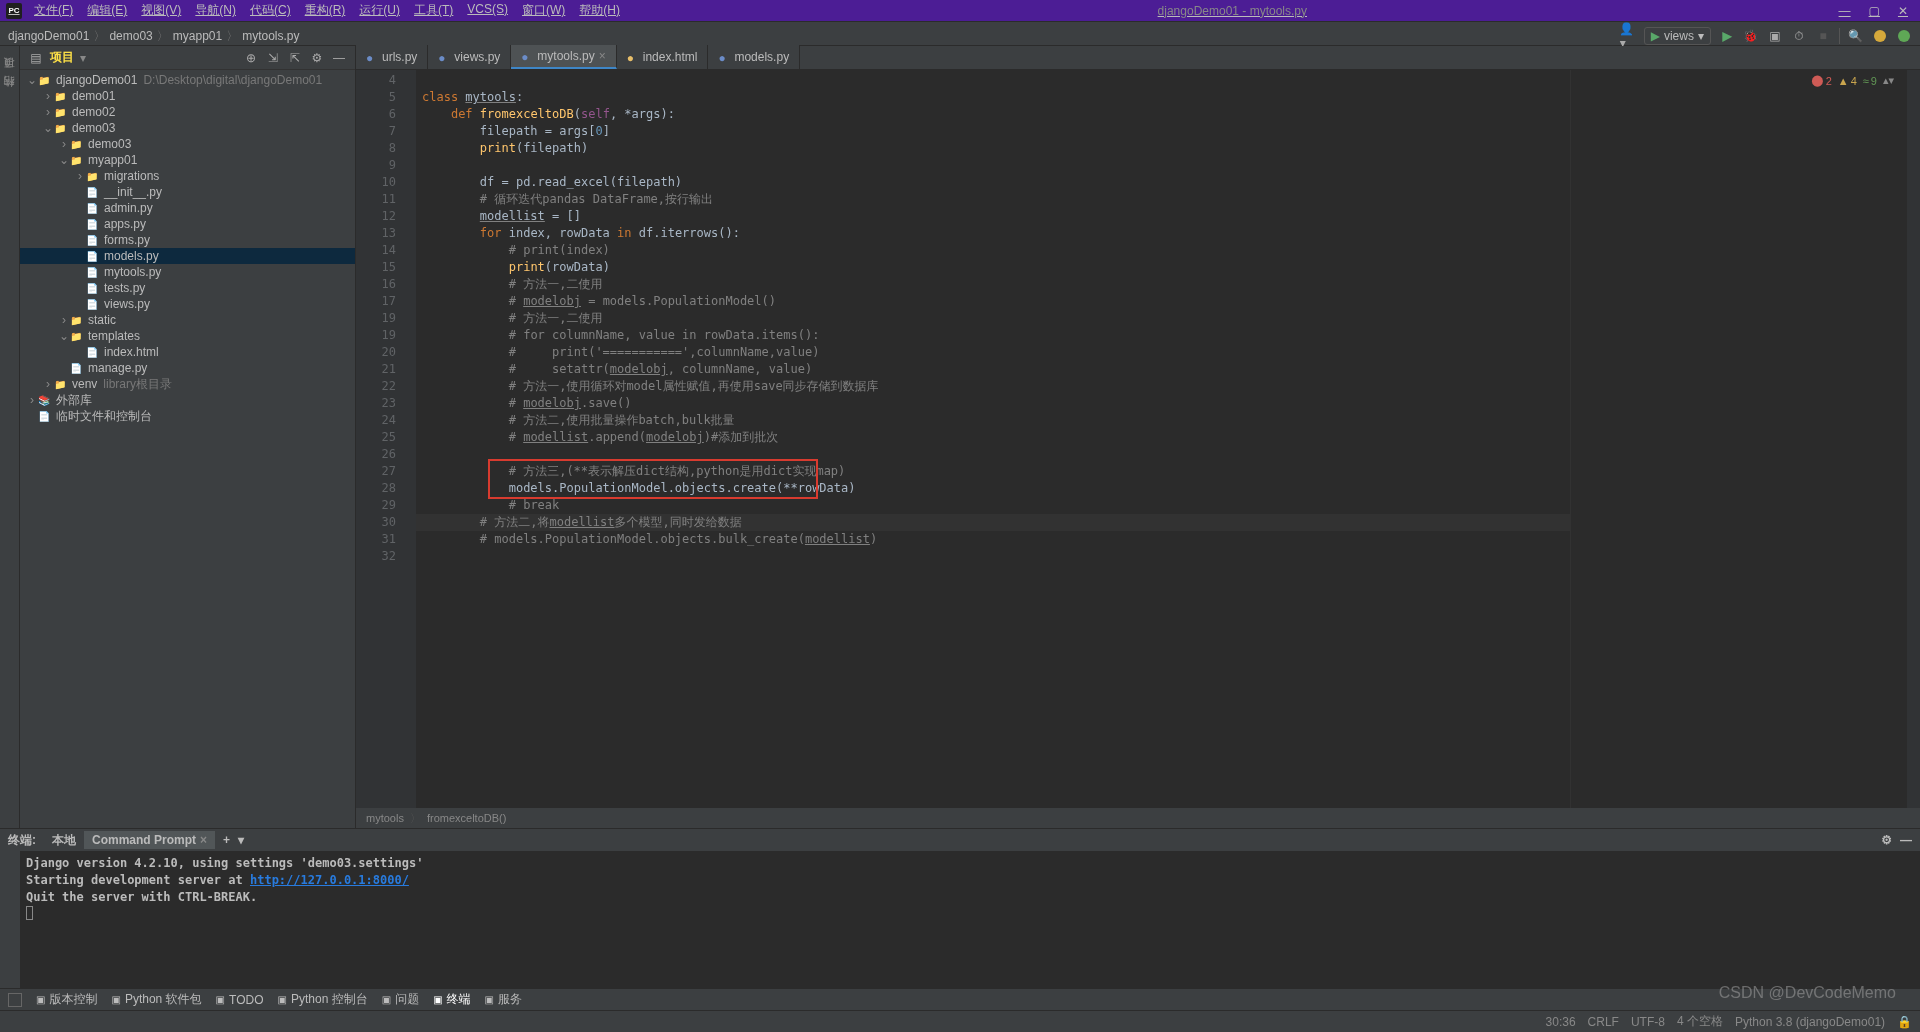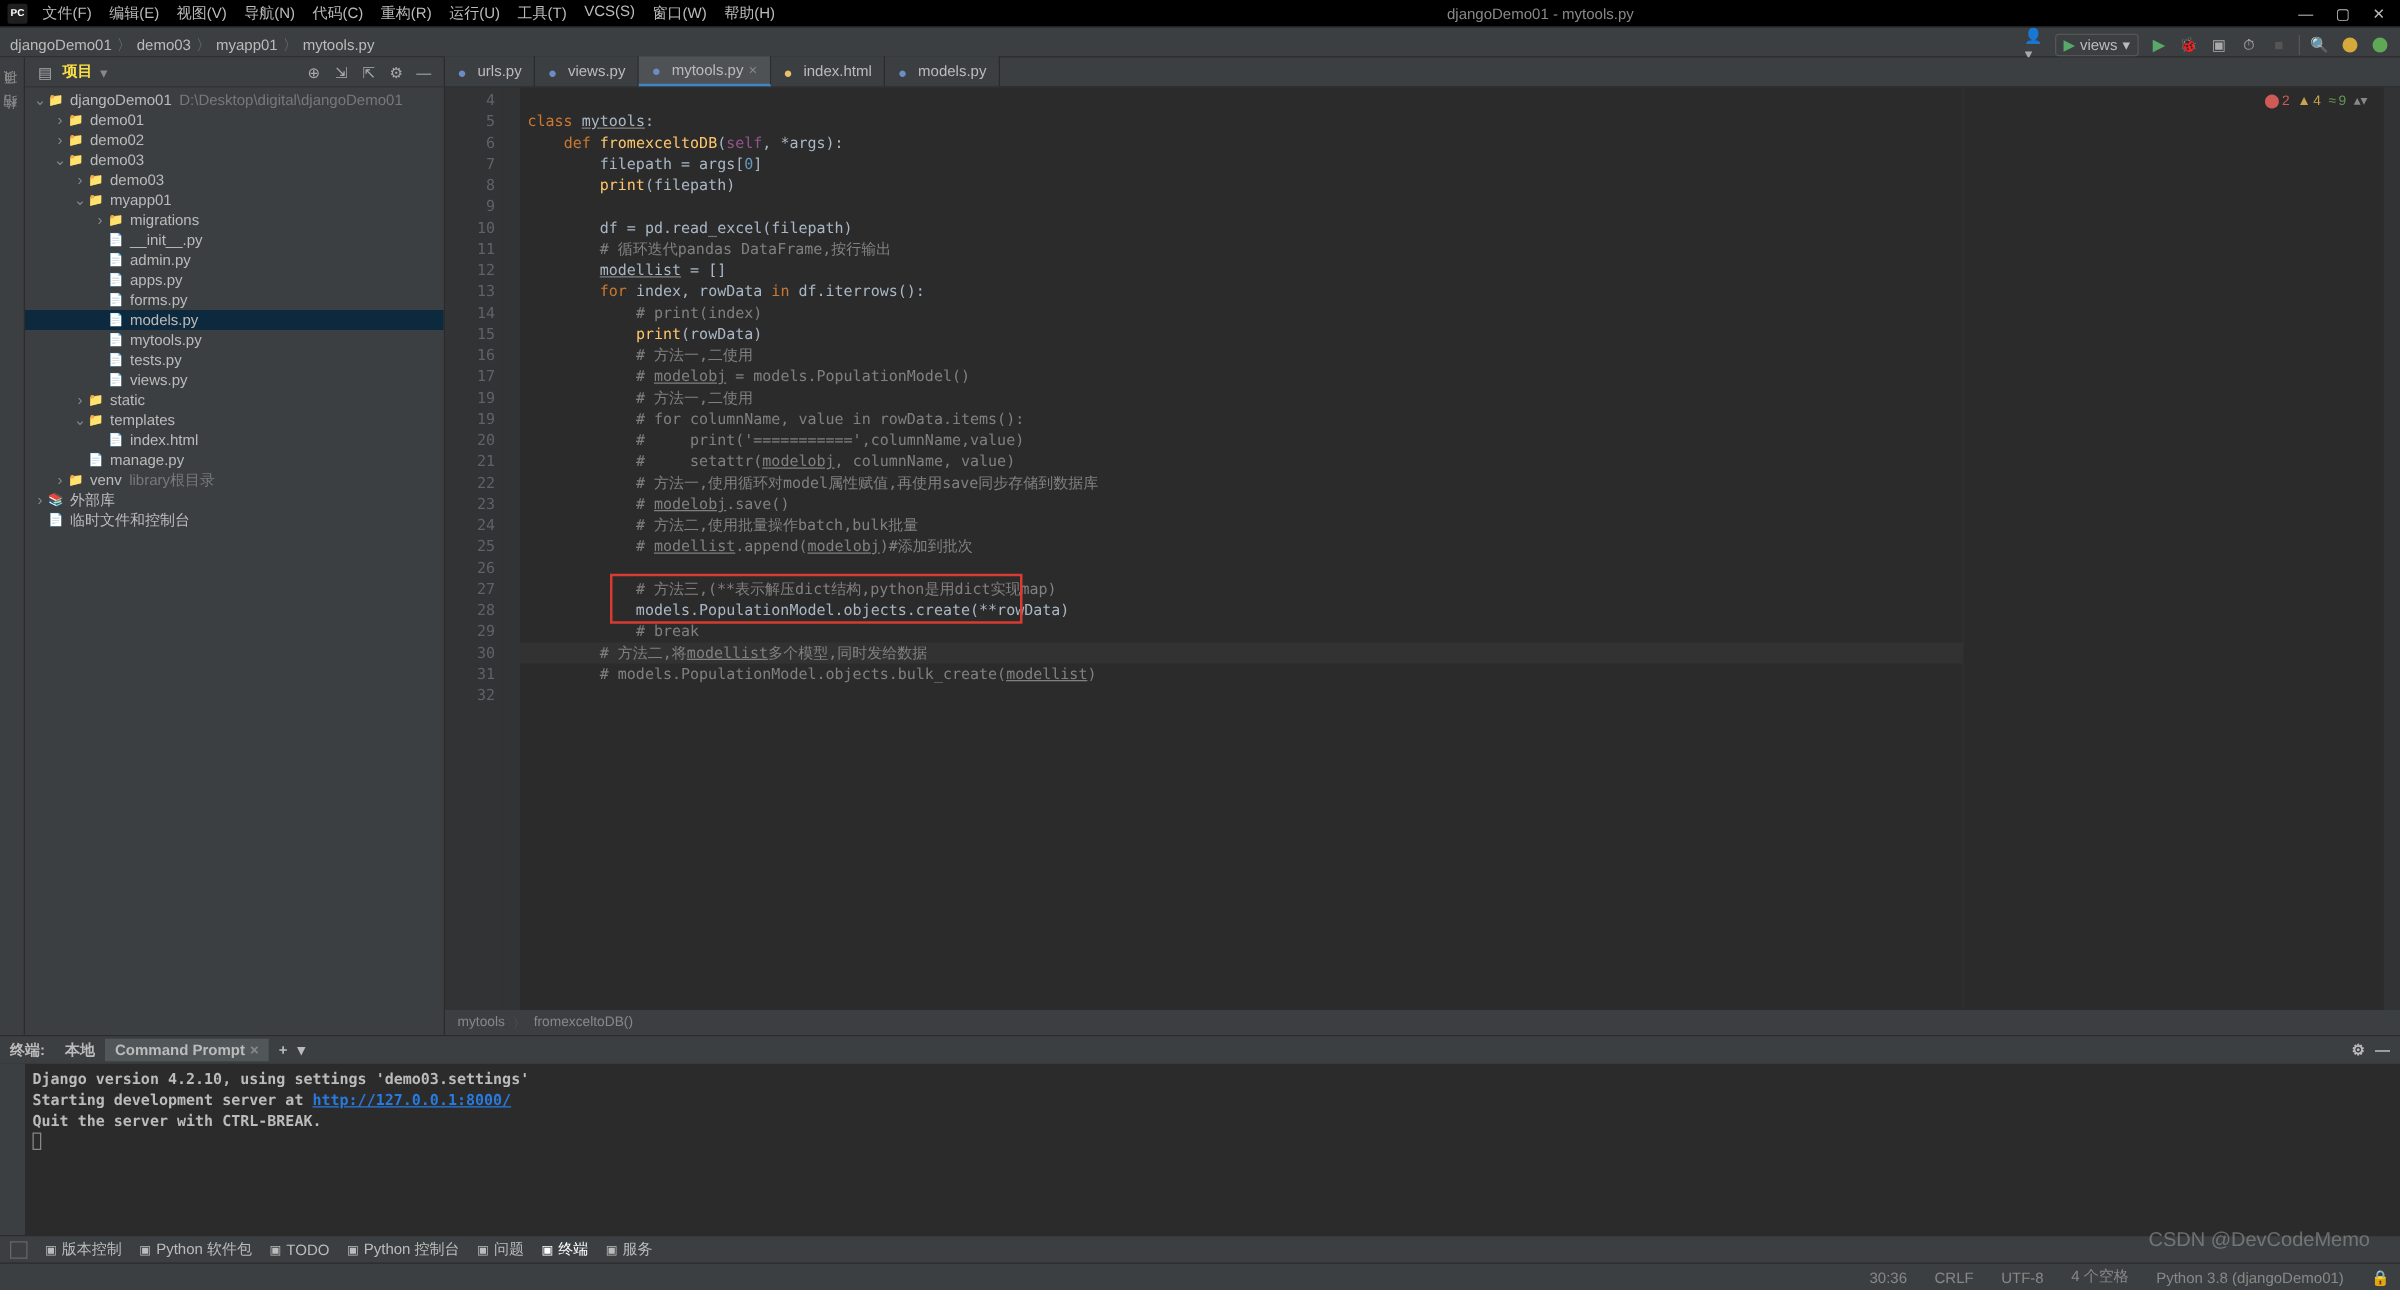--- a/index.html
+++ b/index.html
@@ -1,20 +1,20 @@
 <!DOCTYPE html>
 <html><head>
 <meta charset="utf-8">
 <style>
 * { margin:0; padding:0; box-sizing:border-box; }
 html,body { width:1920px; height:1032px; background:#2b2b2b; font-family:"Microsoft YaHei","Segoe UI",sans-serif; font-size:12px; color:#bbb; overflow:hidden; }
 .root { width:100%; height:100%; display:flex; flex-direction:column; background:#3c3f41; }
 
 
-.title-bar { height:22px; background:#000000; display:flex; align-items:center; padding:0 6px; border-bottom:1px solid #2b2b2b; }
+.title-bar { height:22px; background:#4c1d95; display:flex; align-items:center; padding:0 6px; border-bottom:1px solid #2b2b2b;text-decoration:underline; }
 .app-icon { width:16px; height:16px; background:#1f1f1f; border-radius:2px; display:flex; align-items:center; justify-content:center; font-size:8px; color:#fff; margin-right:6px; font-weight:bold; }
 .menu-bar { display:flex; gap:2px; }
 .menu-item { padding:2px 6px; color:#bbbbbb; cursor:pointer; }
 .title-center { flex:1; text-align:center; color:#888; }
 .win-controls { display:flex; gap:18px; color:#bbb; padding-right:6px; }
 
 
 .nav-row { height:24px; background:#3c3f41; display:flex; align-items:flex-end; padding:0 8px; border-bottom:1px solid #2b2b2b; }
 .crumb { color:#bbb; }
 .crumb-sep { color:#777; margin:0 4px; }
@@ -91,21 +91,21 @@
 .term-out a { color:#287bde; text-decoration:underline; }
 .term-cursor { display:inline-block; width:7px; height:14px; border:1px solid #888; }
 
 
 .tool-row { height:22px; background:#3c3f41; border-top:1px solid #2b2b2b; display:flex; align-items:center; padding:0 8px; gap:14px; }
 .tool-btn { color:#bbb; display:flex; align-items:center; gap:4px; }
 .tool-btn.active { color:#fff; }
 
 
 .status { height:22px; background:#3c3f41; border-top:1px solid #2b2b2b; display:flex; align-items:center; padding:0 8px; gap:14px; color:#888; }
-.status .right { margin-left:auto; display:flex; gap:22px; align-items:center; }
+.status .right { margin-left:auto; display:flex; gap:12px; align-items:center; }
 .lock { color:#888; }
 
 .watermark { position:absolute; right:24px; bottom:30px; color:#a0a0a0; font-size:16px; opacity:.55; font-family:sans-serif; }
 </style>
 </head>
 <body>
 
 <div class="root">
 
   <div class="title-bar">

